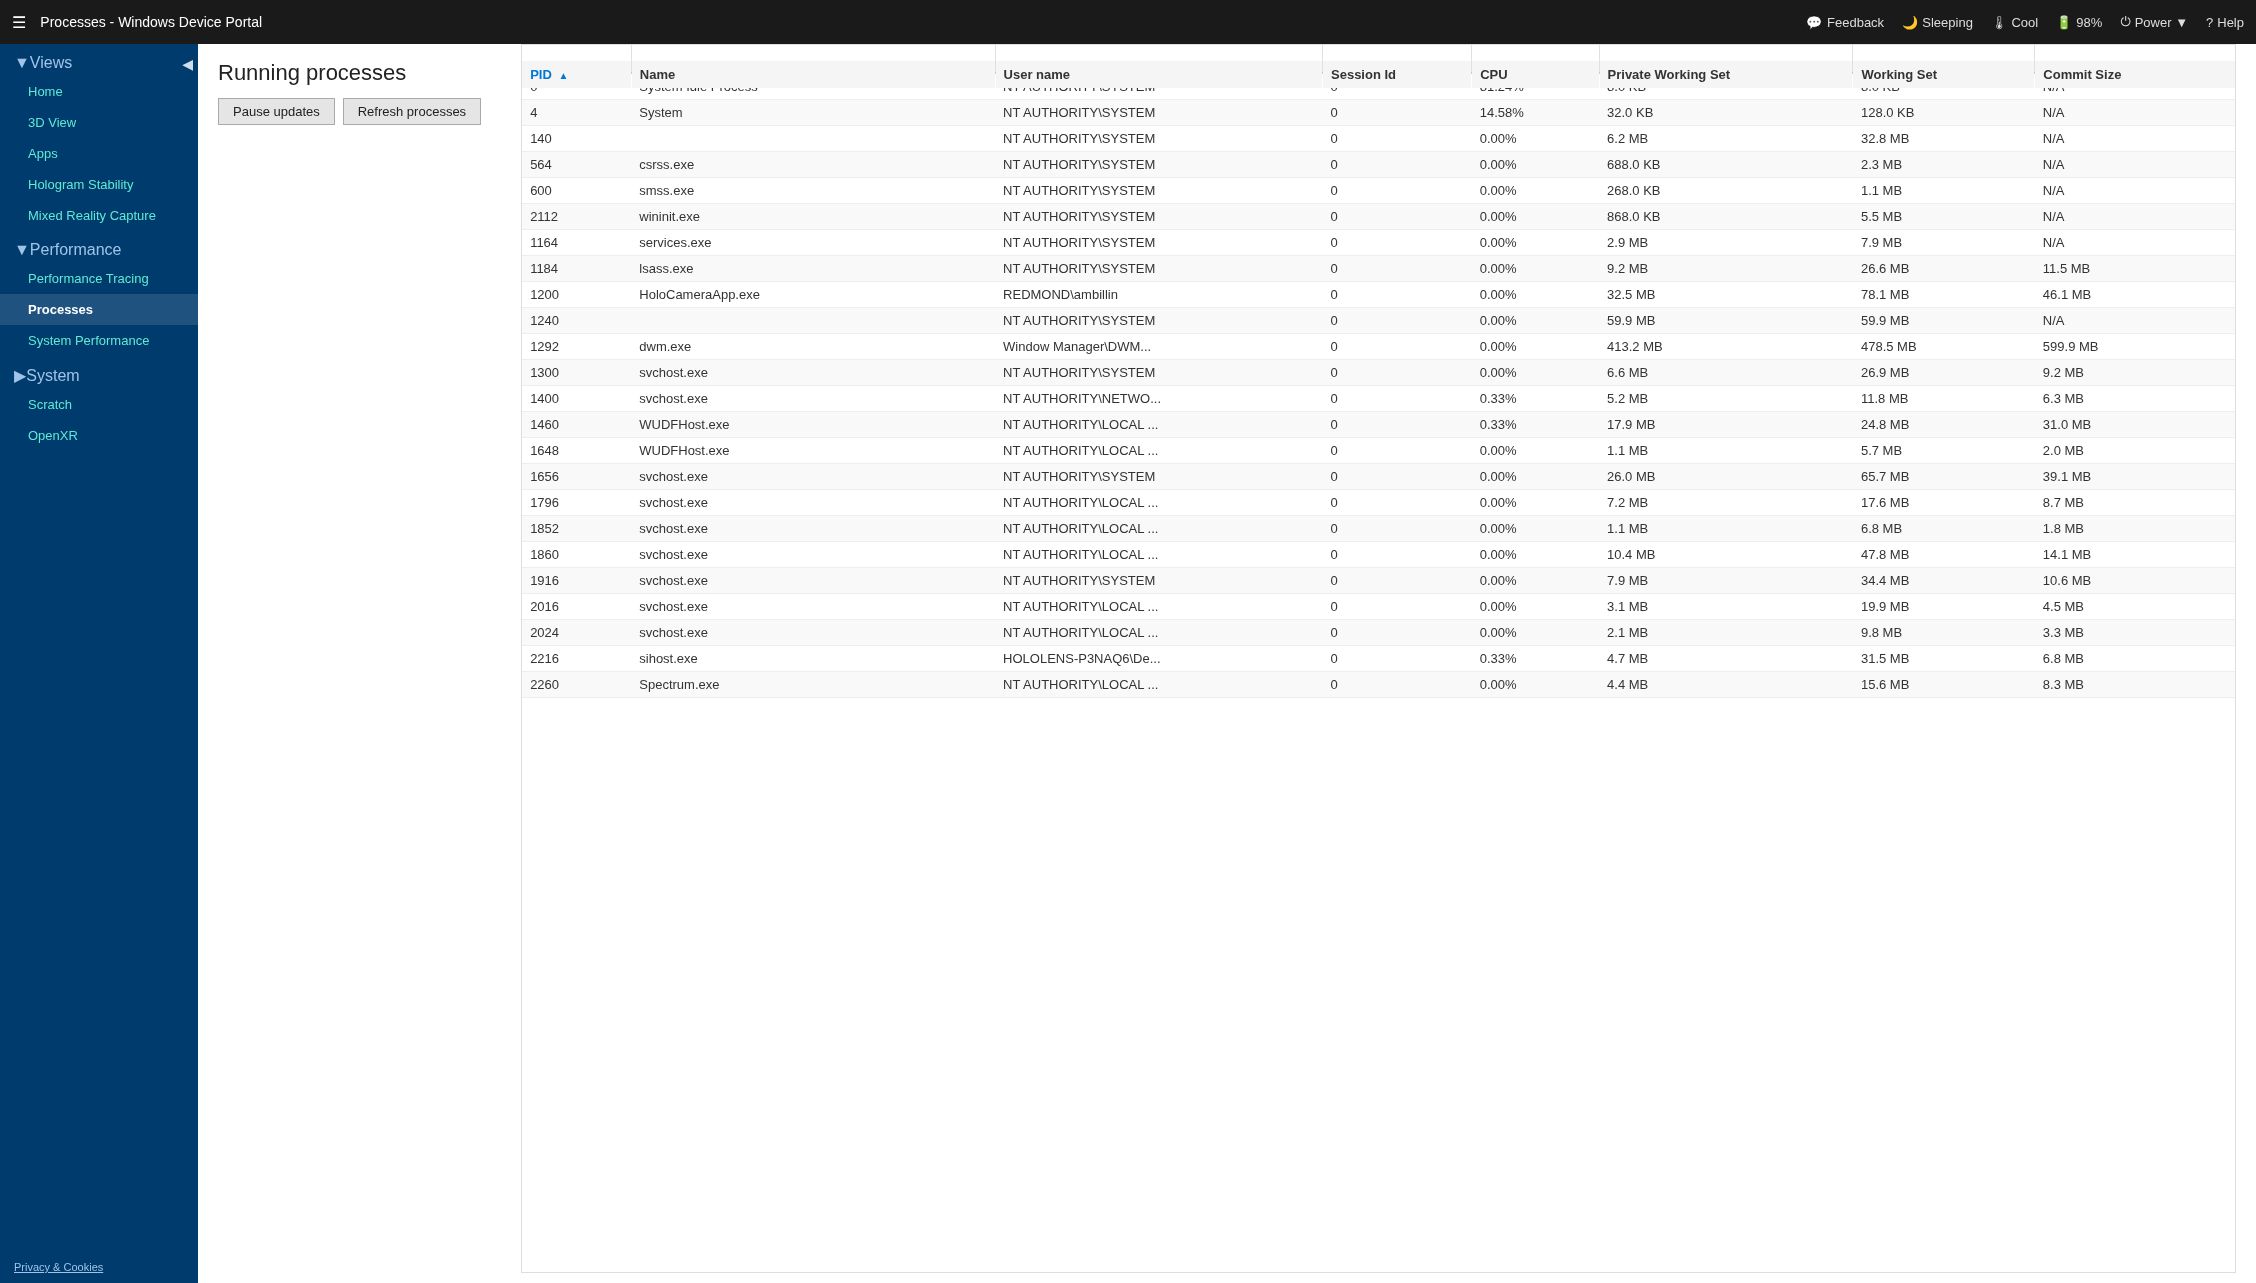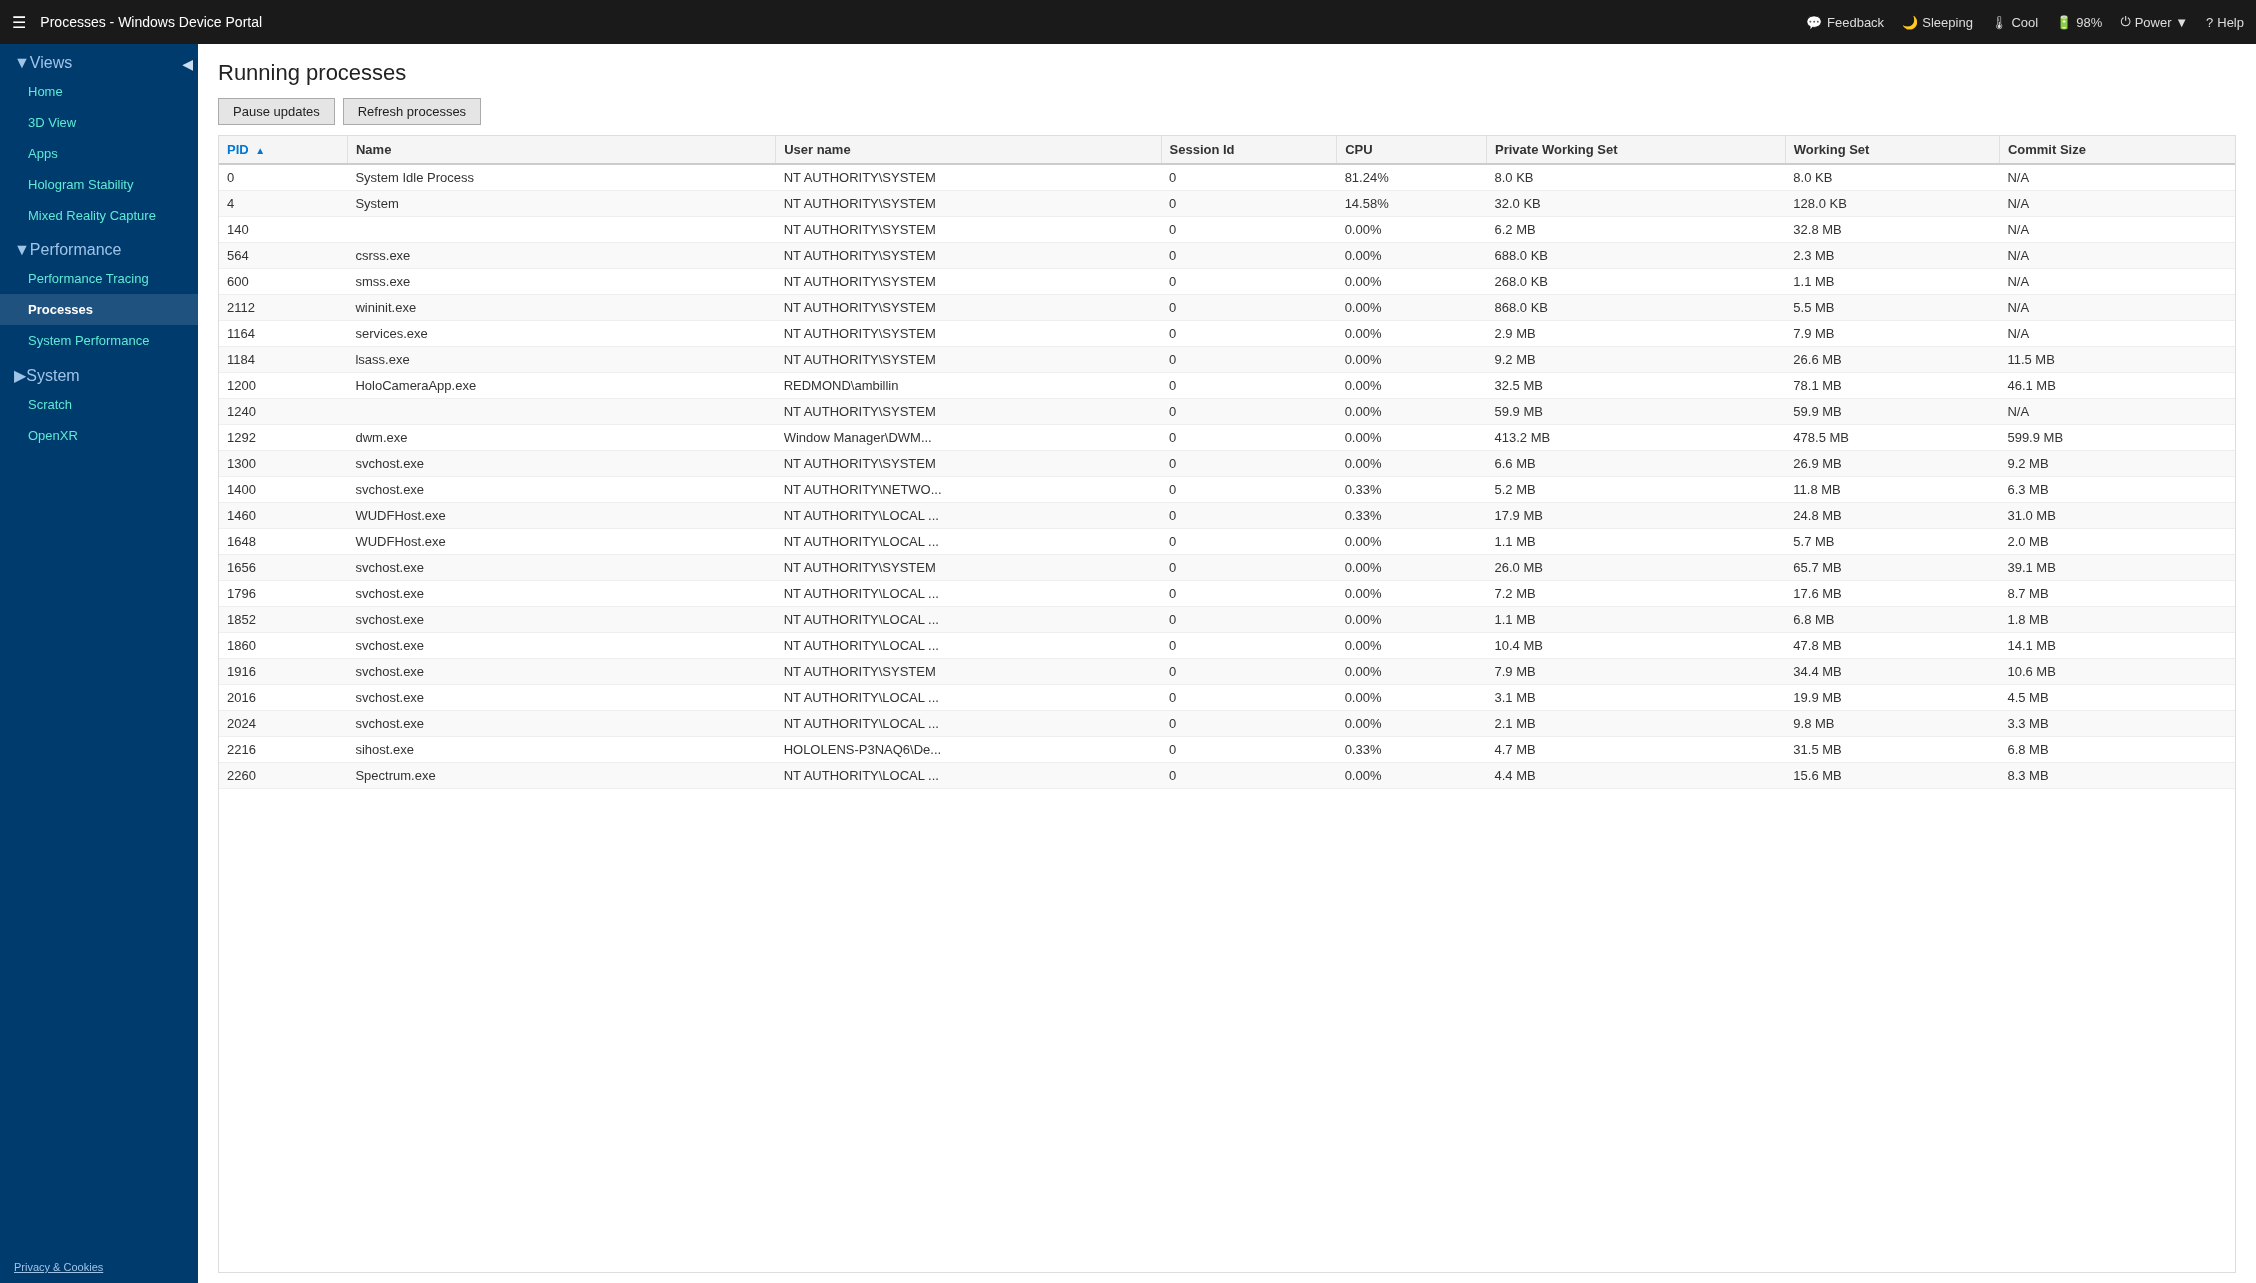--- a/index.html
+++ b/index.html
@@ -63,21 +63,20 @@
       cursor: pointer;
       text-decoration: underline;
     }
 
     
     #content {
       flex: 1;
       background: #fff;
       overflow: hidden;
       display: flex;
-      flex-direction: column;
       padding: 0;
     }
     #content-header {
       padding: 16px 20px 10px 20px;
     }
     #content-header h1 {
       font-size: 22px;
       font-weight: 300;
       color: #222;
       margin-bottom: 12px;
@@ -108,21 +107,21 @@
     }
     table {
       width: 100%;
       border-collapse: collapse;
       font-size: 13px;
     }
     thead tr {
       background: #f5f5f5;
       border-bottom: 2px solid #ccc;
       position: sticky;
-      top: 0;
+      top: 16px;
       z-index: 5;
     }
     thead th {
       text-align: left;
       padding: 6px 8px;
       font-weight: 600;
       color: #333;
       white-space: nowrap;
       border-right: 1px solid #e0e0e0;
       cursor: pointer;

